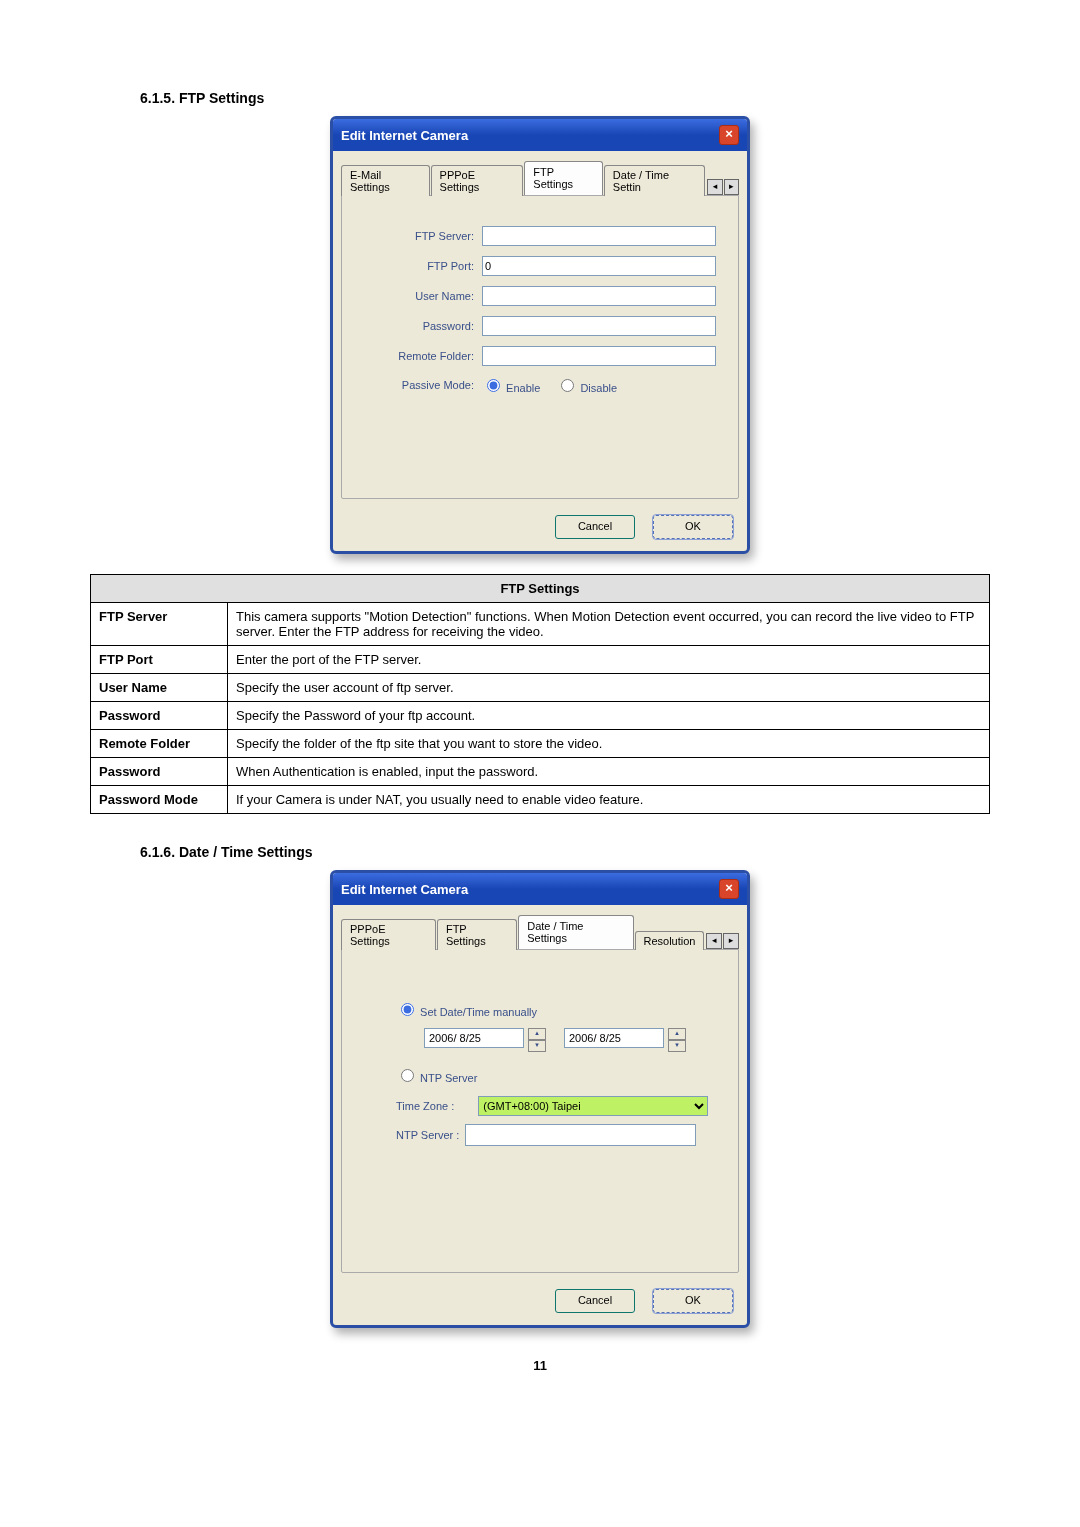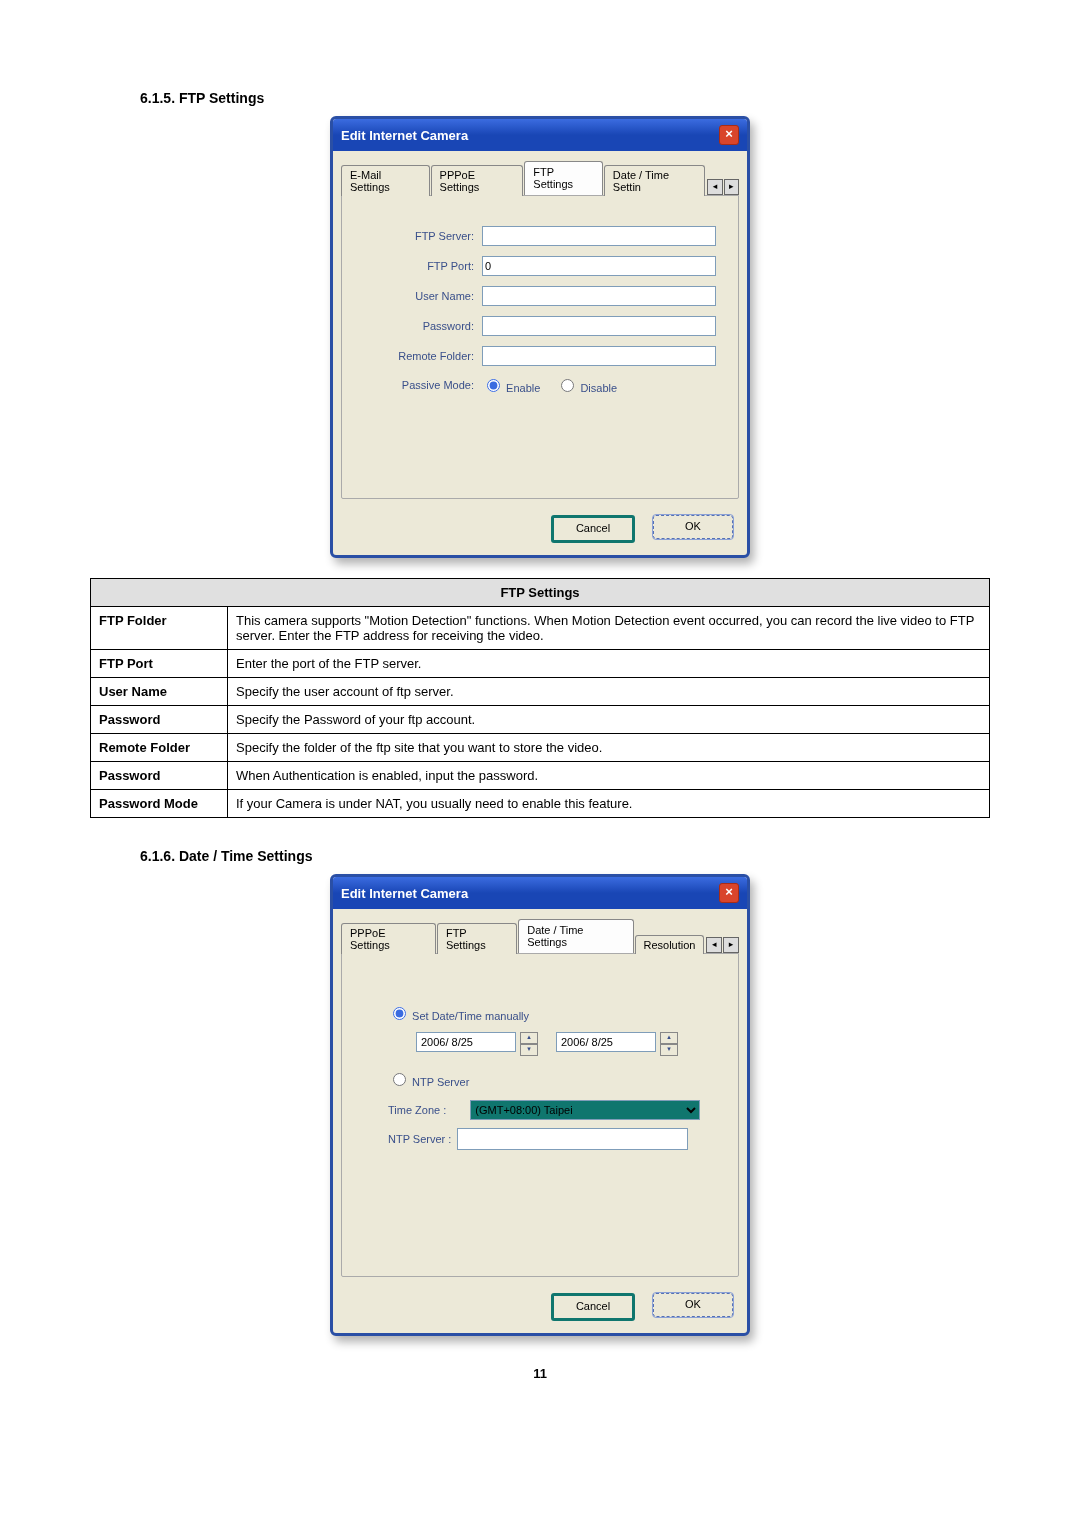--- a/index.html
+++ b/index.html
@@ -163,36 +163,36 @@
 
   .btn-row {
     display: flex;
     justify-content: flex-end;
     gap: 18px;
     padding: 8px 14px 12px 0;
   }
   .winbtn {
     min-width: 78px;
     height: 22px;
-    border: 3px solid #0f766e;
+    border: 1px solid #0f766e;
     background: #ece9d8;
     border-radius: 3px;
     font-size: 11px;
     cursor: pointer;
     text-align: center;
     line-height: 20px;
   }
   .winbtn.focus {
     border: 1px dashed #5571b5;
     outline: 1px solid #8aa0d6;
   }
 
   select.win {
     border: 1px solid #7f9db9;
-    background: #0f766e;
+    background: #bef264;
     font-size: 11px;
     height: 20px;
   }
 
   
   table.desc {
     border-collapse: collapse;
     width: 100%;
     margin: 20px 0 10px 0;
     font-size: 13px;
@@ -281,21 +281,21 @@
       </div>
     </div>
   </div>
 
   <table class="desc">
     <tbody>
         <tr>
           <th class="header" colspan="2">FTP Settings</th>
         </tr>
     <tr>
-          <td class="rowhead">FTP Folder</td>
+          <td class="rowhead">FTP Server</td>
           <td>This camera supports "Motion Detection" functions. When Motion Detection event occurred, you can record the live video to FTP server. Enter the FTP address for receiving the video.</td>
         </tr>
     <tr>
           <td class="rowhead">FTP Port</td>
           <td>Enter the port of the FTP server.</td>
         </tr>
     <tr>
           <td class="rowhead">User Name</td>
           <td>Specify the user account of ftp server.</td>
         </tr>
@@ -306,21 +306,21 @@
     <tr>
           <td class="rowhead">Remote Folder</td>
           <td>Specify the folder of the ftp site that you want to store the video.</td>
         </tr>
     <tr>
           <td class="rowhead">Password</td>
           <td>When Authentication is enabled, input the password.</td>
         </tr>
     <tr>
           <td class="rowhead">Password Mode</td>
-          <td>If your Camera is under NAT, you usually need to enable this feature.</td>
+          <td>If your Camera is under NAT, you usually need to enable video feature.</td>
         </tr>
   </tbody>
     </table>
 
   <div class="section-heading">6.1.6.   Date / Time Settings</div>
 
   <div class="dialog-wrap">
     <div class="dialog">
       <div class="titlebar">
         <span>Edit Internet Camera</span>
@@ -330,21 +330,21 @@
       <div class="tabstrip">
         <div class="tab">PPPoE Settings</div>
         <div class="tab">FTP Settings</div>
         <div class="tab active">Date / Time Settings</div>
         <div class="tab">Resolution</div>
         <div class="arrow-btn">◂</div>
         <div class="arrow-btn">▸</div>
       </div>
 
       <div class="tab-panel" style="padding-top:50px;">
-        <div style="margin-left:24px;">
+        <div style="margin-left:32px;">
           <label>
             <input type="radio" name="dtmode" checked="" style="">
             <span>Set Date/Time manually</span>
           </label>
           <div style="margin: 10px 0 14px 28px; display:flex; gap:18px;">
             <div class="spinner">
               <input type="text" value="2006/ 8/25" style="">
               <div class="spins">
                   <div>▴</div>
                   <div>▾</div>

